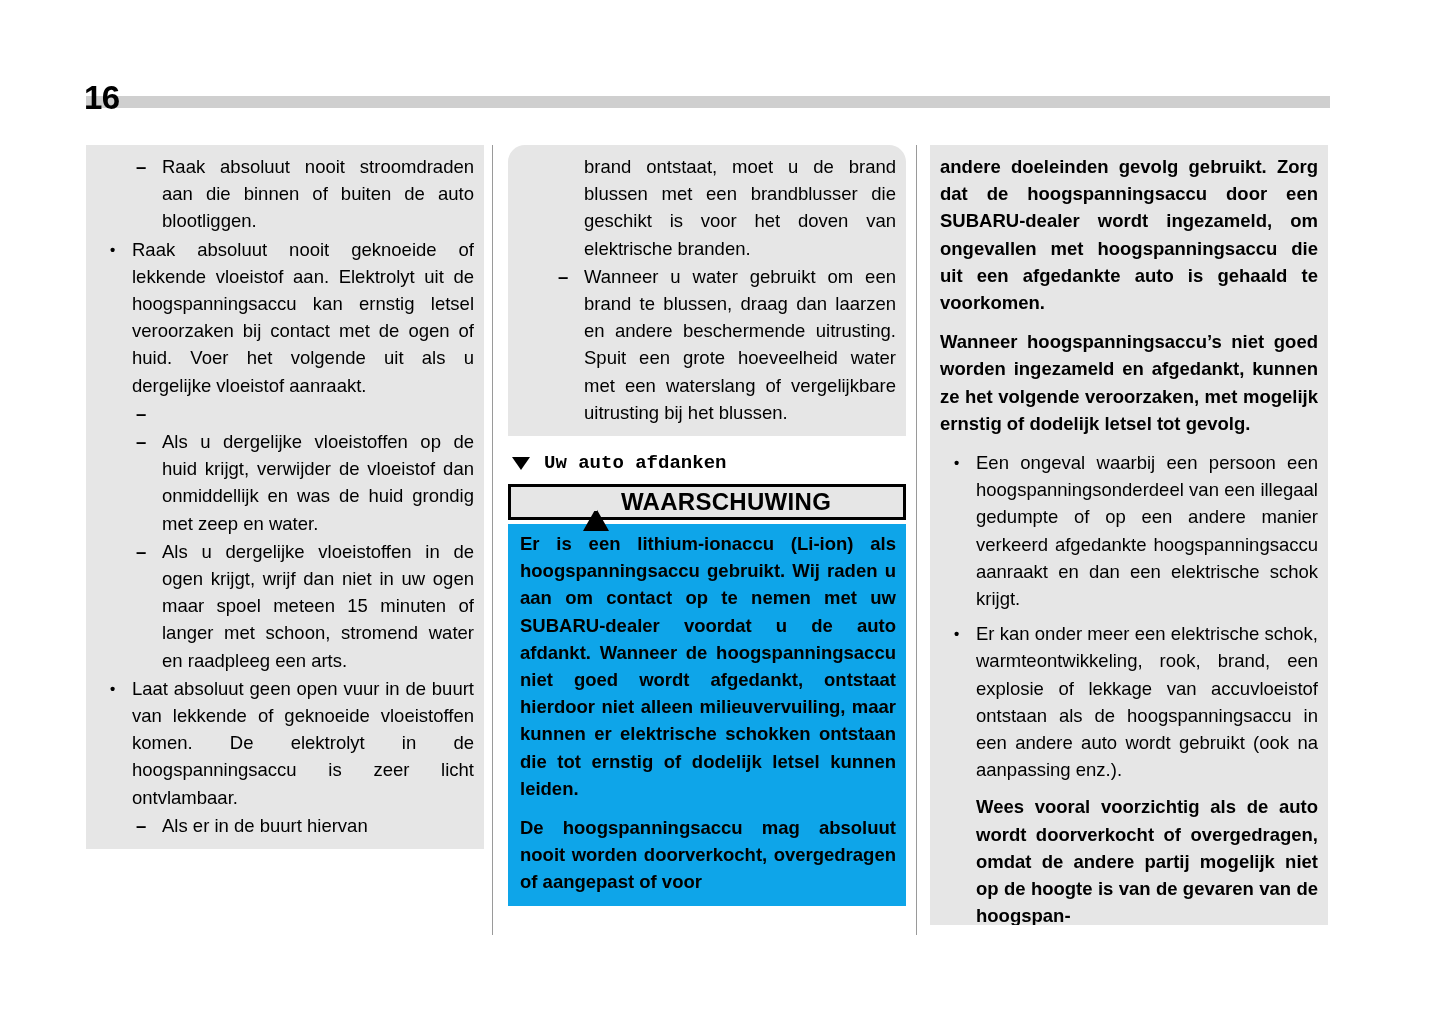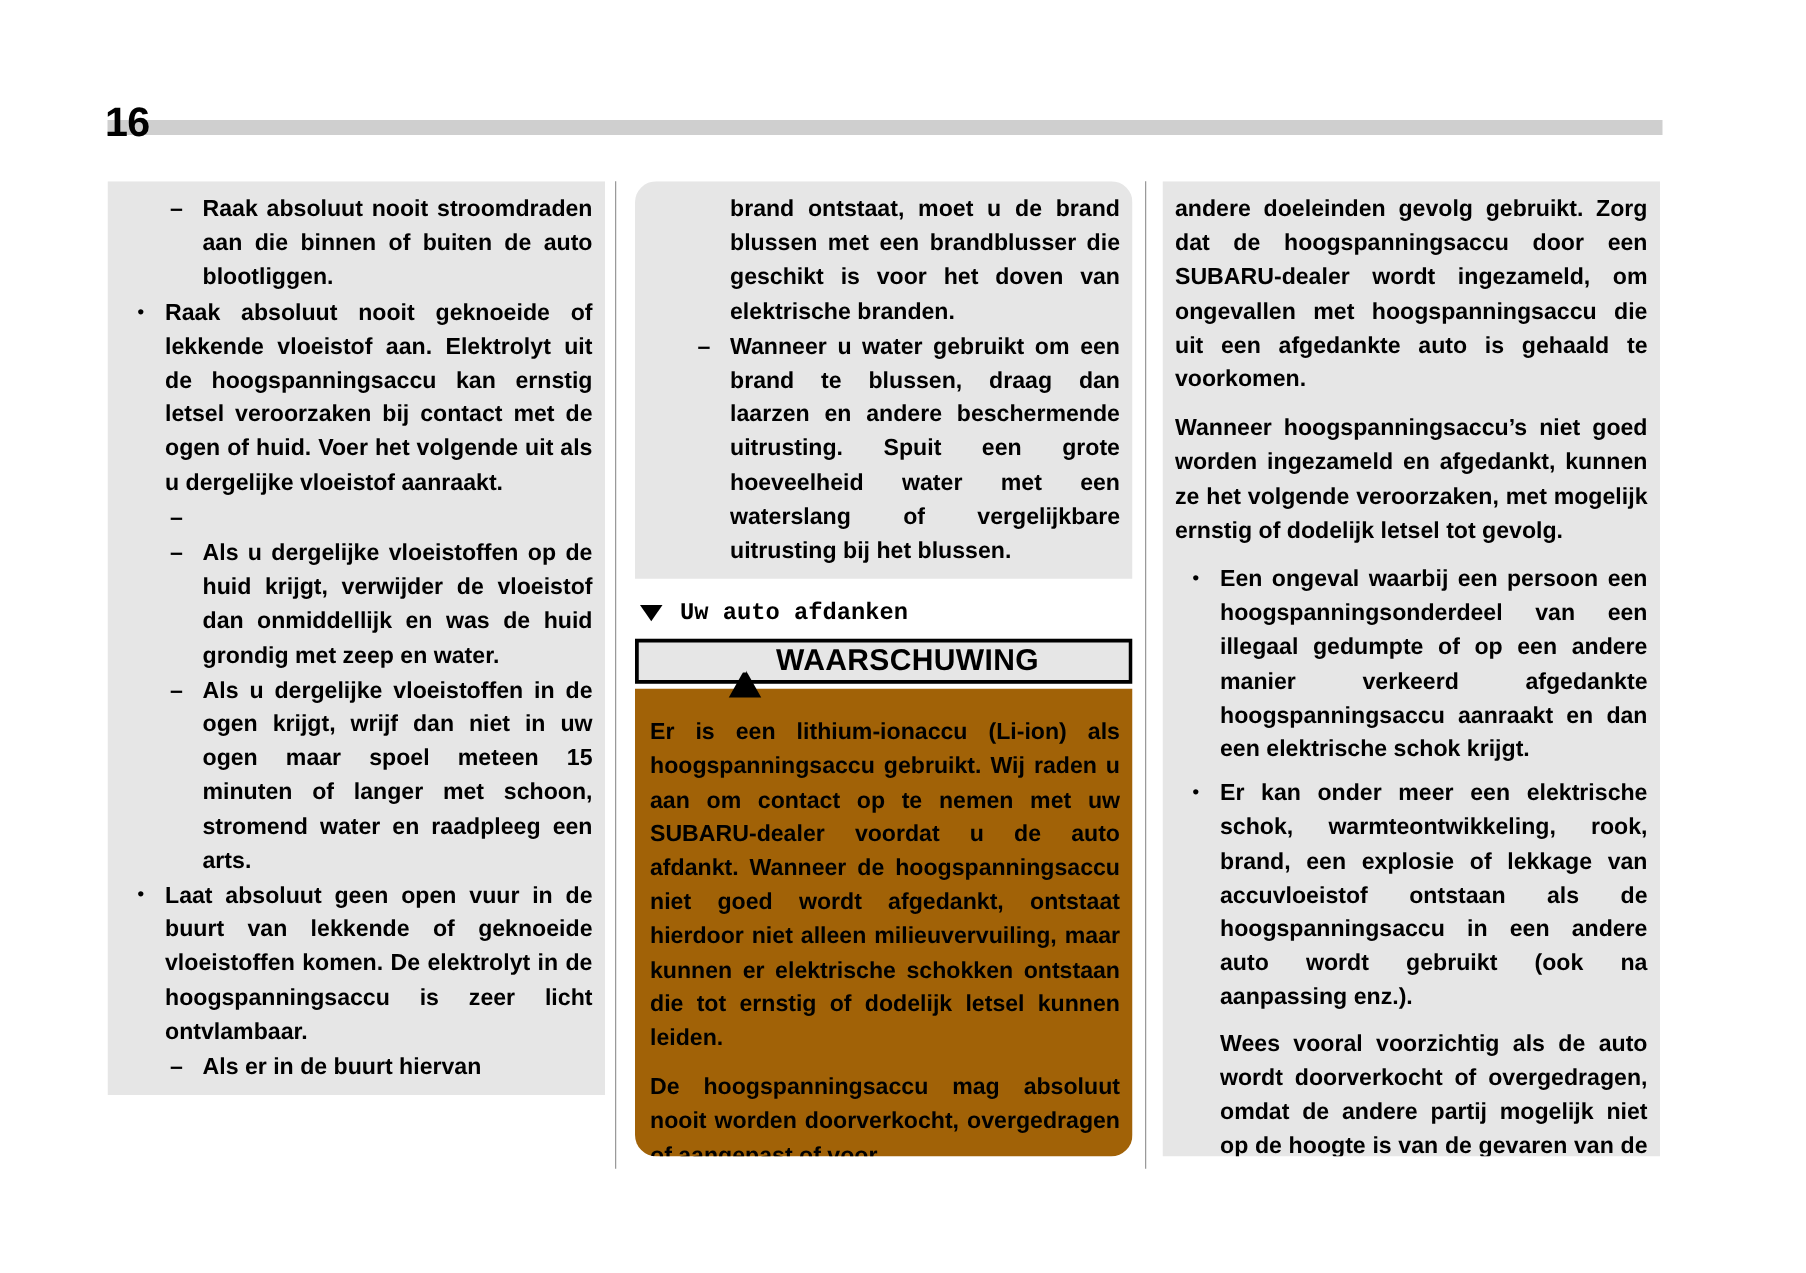--- a/index.html
+++ b/index.html
@@ -103,21 +103,21 @@
     flex: 0 0 auto;
     font-size: 18.5px;
     font-weight: bold;
     line-height: 27.2px;
     color: #000;
     text-align: left;
   }
   .li-text {
     flex: 1 1 auto;
     font-size: 18.5px;
-    font-weight: bold;
+    font-weight: normal;
     line-height: 27.2px;
     color: #000;
     text-align: justify;
     text-justify: inter-word;
   }
   
   .lvl1 { padding-left: 14px; }
   .lvl1 > .li-marker { width: 22px; font-size: 15px; }
   
   .lvl2 { padding-left: 40px; }
@@ -189,24 +189,24 @@
     background: #e6e6e6;
   }
   .warn-title {
     font-size: 24px;
     font-weight: bold;
     color: #000;
     letter-spacing: 0.3px;
     line-height: 26px;
   }
   .warn-body {
-    background: #a16207;
+    background: #0ea5e9;
     width: 398px;
     box-sizing: border-box;
-    padding: 20px 10px 10px 12px;
+    padding: 6px 10px 10px 12px;
     margin-top: 4px;
   }
 </style>
 </head>
 <body>
 
 <div id="page-header">
   <div id="header-rule"></div>
   <div id="page-number">16</div>
 </div>

